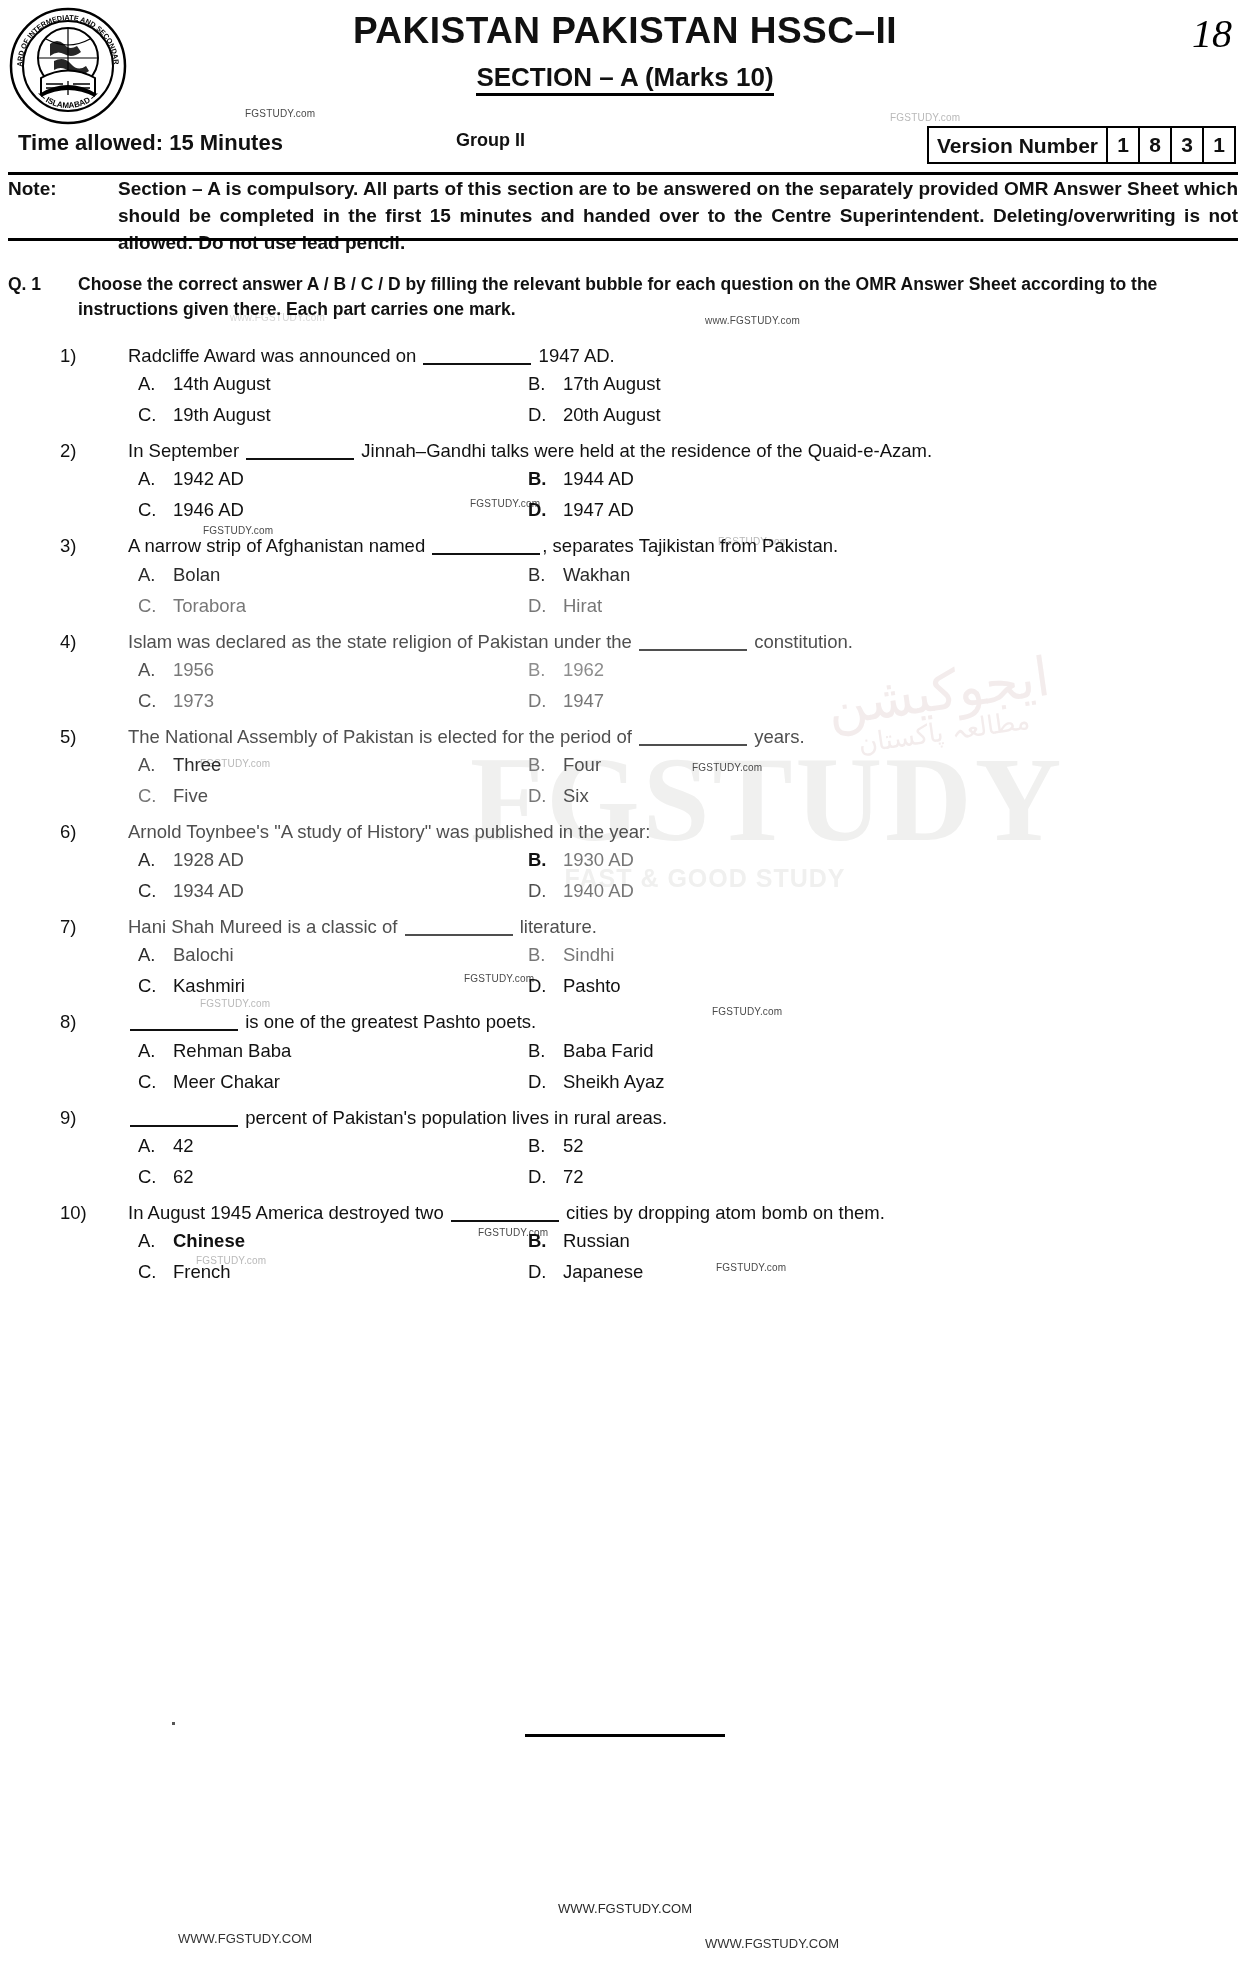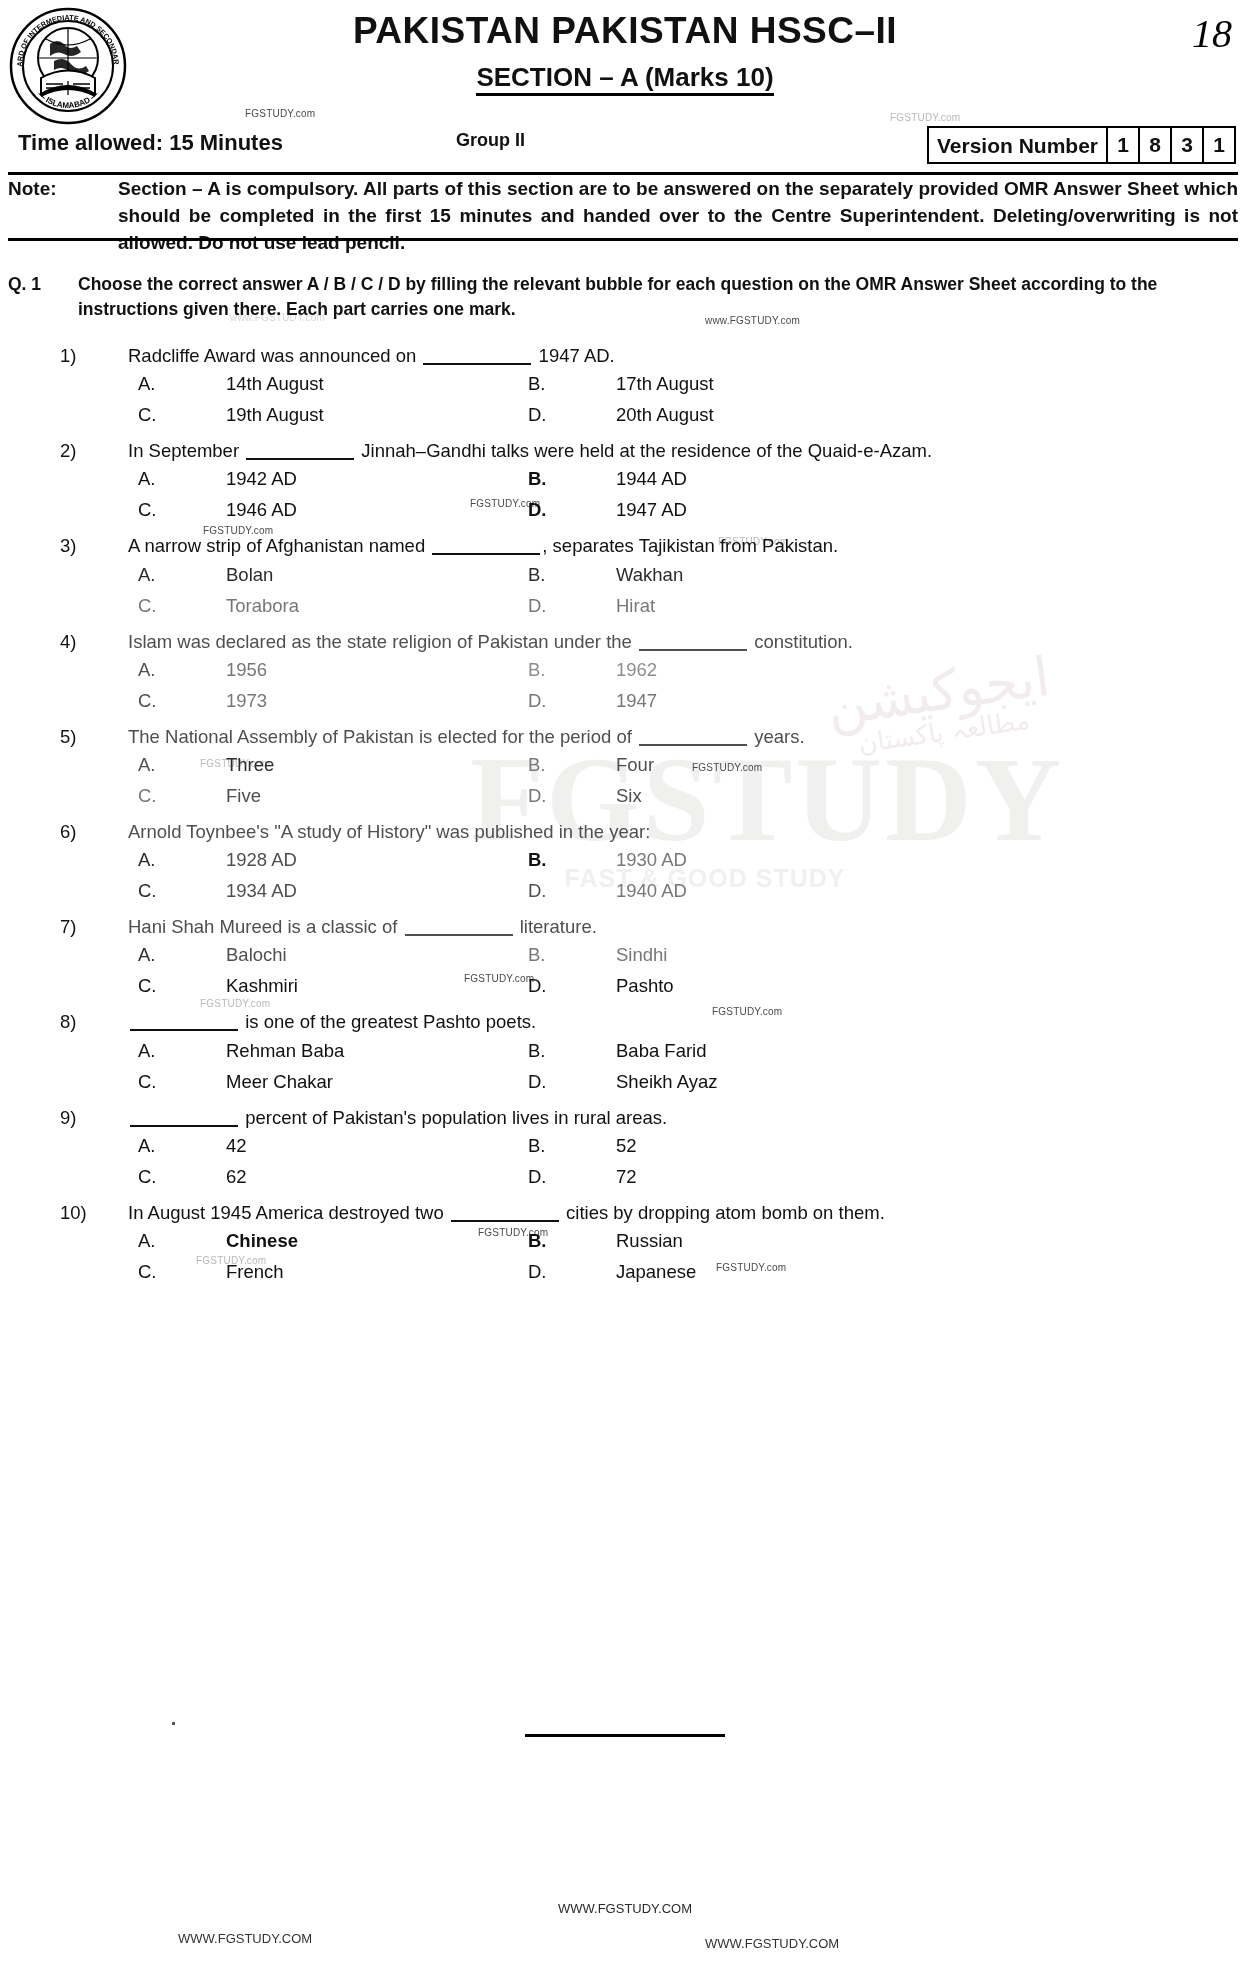--- a/index.html
+++ b/index.html
@@ -234,21 +234,21 @@
     margin: 0 2px;
   }
 
   .opts { position: relative; height: 64px; }
   .opt {
     position: absolute;
     font-size: 18.5px;
     white-space: nowrap;
   }
   .opt .oletter { position: absolute; left: 0; top: 0; width: 34px; }
-  .opt .otext { margin-left: 88px; display: inline-block; }
+  .opt .otext { margin-left: 35px; display: inline-block; }
   .opt.colA { left: 138px; }
   .opt.colB { left: 528px; }
   .opt.rowTop { top: 2px; }
   .opt.rowBot { top: 33px; }
 
   
   .ink-1 { color: #111111; }
   .ink-2 { color: #2b2b2b; }
   .ink-3 { color: #4f4f4f; }
   .ink-4 { color: #777777; }

